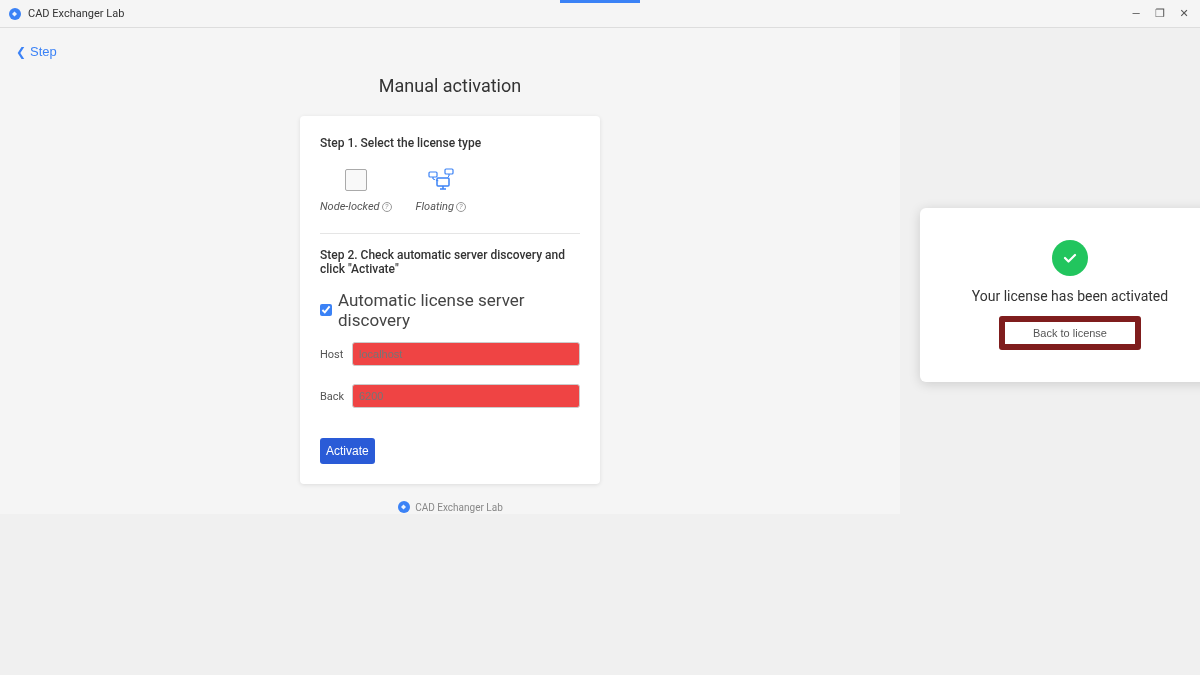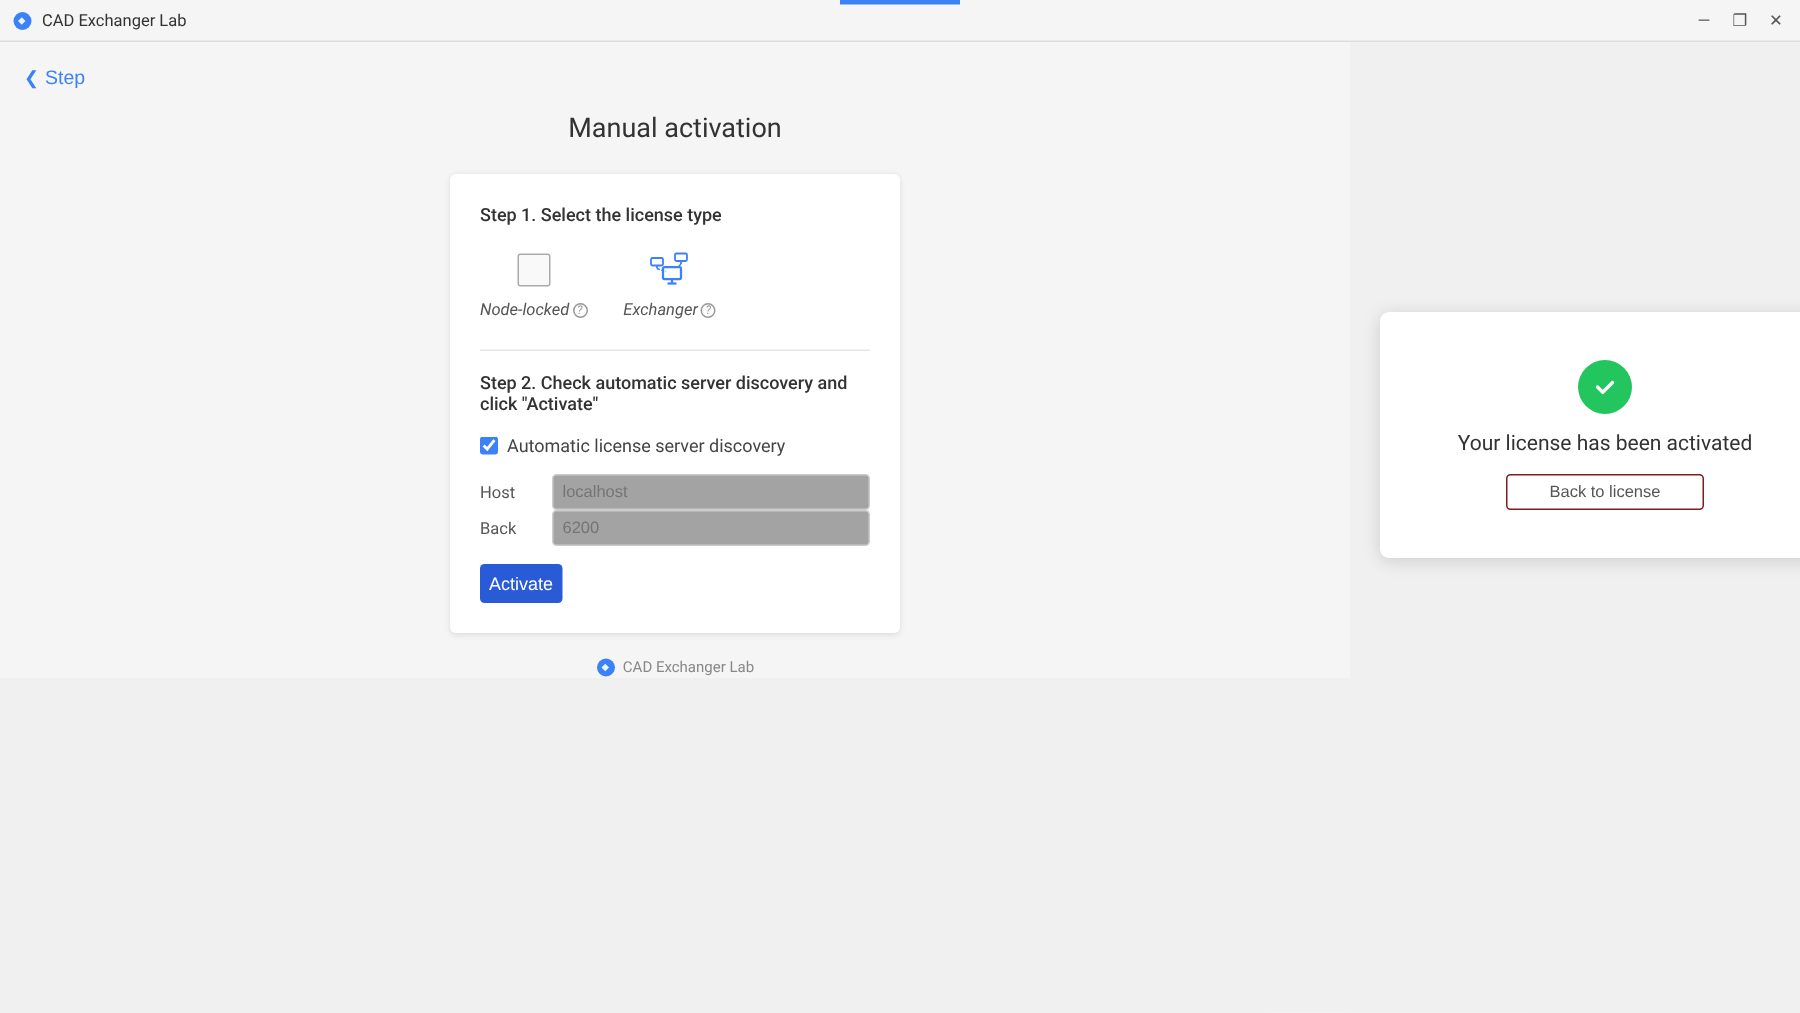--- a/index.html
+++ b/index.html
@@ -207,46 +207,45 @@
       align-items: center;
       gap: 6px;
       margin-bottom: 12px;
     }
     .checkbox-row input[type="checkbox"] {
       width: 12px;
       height: 12px;
       accent-color: #3b82f6;
     }
     .checkbox-label {
-      font-size: 12px;
+      font-size: 17px;
       color: #444;
     }
 
     
     .form-row {
       display: flex;
       align-items: center;
-      margin-bottom: 0;
-      gap: 16px;
+      margin-bottom: 18px;
     }
     .form-label {
       width: 32px;
       font-size: 11px;
       color: #555;
       flex-shrink: 0;
     }
     .form-input {
       flex: 1;
       height: 24px;
       border: 1px solid #ccc;
       border-radius: 3px;
       padding: 0 6px;
       font-size: 11px;
       color: #333;
-      background: #a3a3a3;
+      background: #ef4444;
     }
 
     
     .activate-btn {
       margin-top: 12px;
       background: #2a5bd7;
       color: #fff;
       border: none;
       border-radius: 3px;
       padding: 6px 6px;
@@ -305,21 +304,21 @@
       justify-content: center;
       color: #fff;
       font-size: 18px;
     }
     .success-text {
       font-size: 14px;
       color: #333;
       text-align: center;
     }
     .back-to-license-btn {
-      border: 1px solid #7f1d1d;
+      border: 6px solid #7f1d1d;
       background: #fff;
       border-radius: 3px;
       padding: 5px 28px;
       font-size: 11px;
       color: #555;
       cursor: pointer;
     }
 
     
     .left-panel-bottom {
@@ -388,21 +387,21 @@
               <line x1="8" y1="13" x2="8" y2="15" stroke="#3b82f6" stroke-width="1.2"></line>
 
               <rect x="20" y="5" width="8" height="5" rx="1" stroke="#3b82f6" stroke-width="1.2" fill="none"></rect>
               <line x1="24" y1="10" x2="24" y2="12" stroke="#3b82f6" stroke-width="1.2"></line>
 
               <line x1="8" y1="15" x2="14" y2="17" stroke="#3b82f6" stroke-width="1" stroke-dasharray="2,1"></line>
               <line x1="24" y1="12" x2="22" y2="14" stroke="#3b82f6" stroke-width="1" stroke-dasharray="2,1"></line>
             </svg>
           </div>
           <div class="license-type-label">
-            <span>Exchanger</span>
+            <span>Floating</span>
             <span class="info-icon">?</span>
           </div>
         </div>
       </div>
 
       <hr class="step-divider">
 
       
       <div class="step-label">Step 2. Check automatic server discovery and click "Activate"</div>
 

